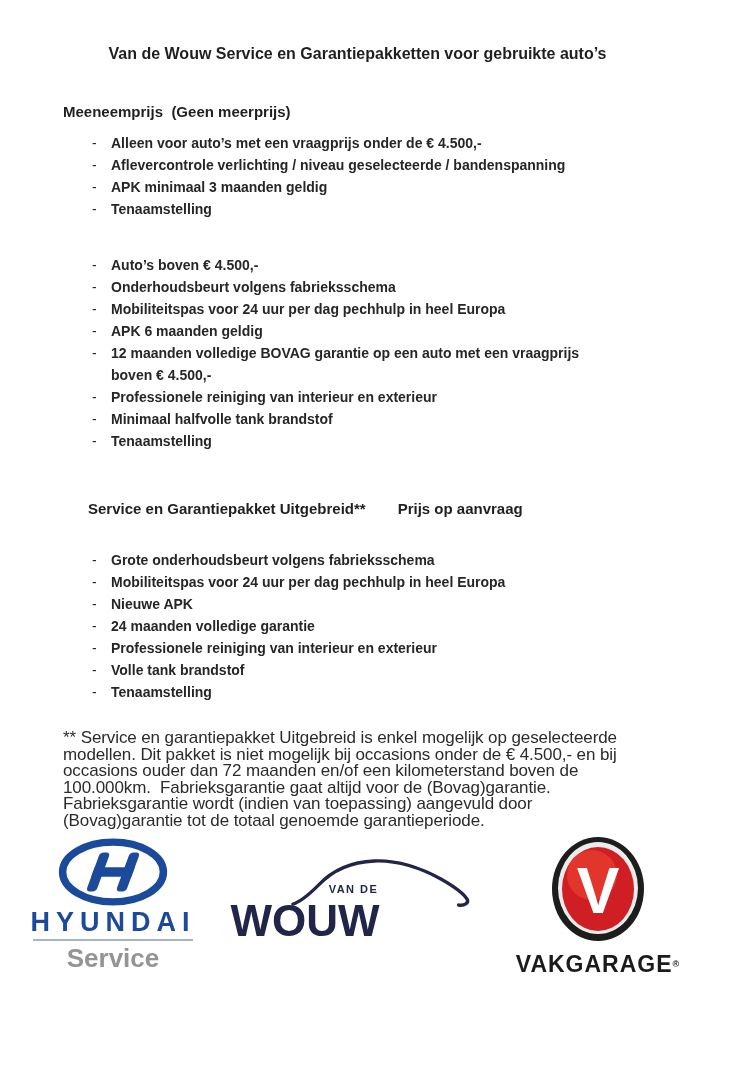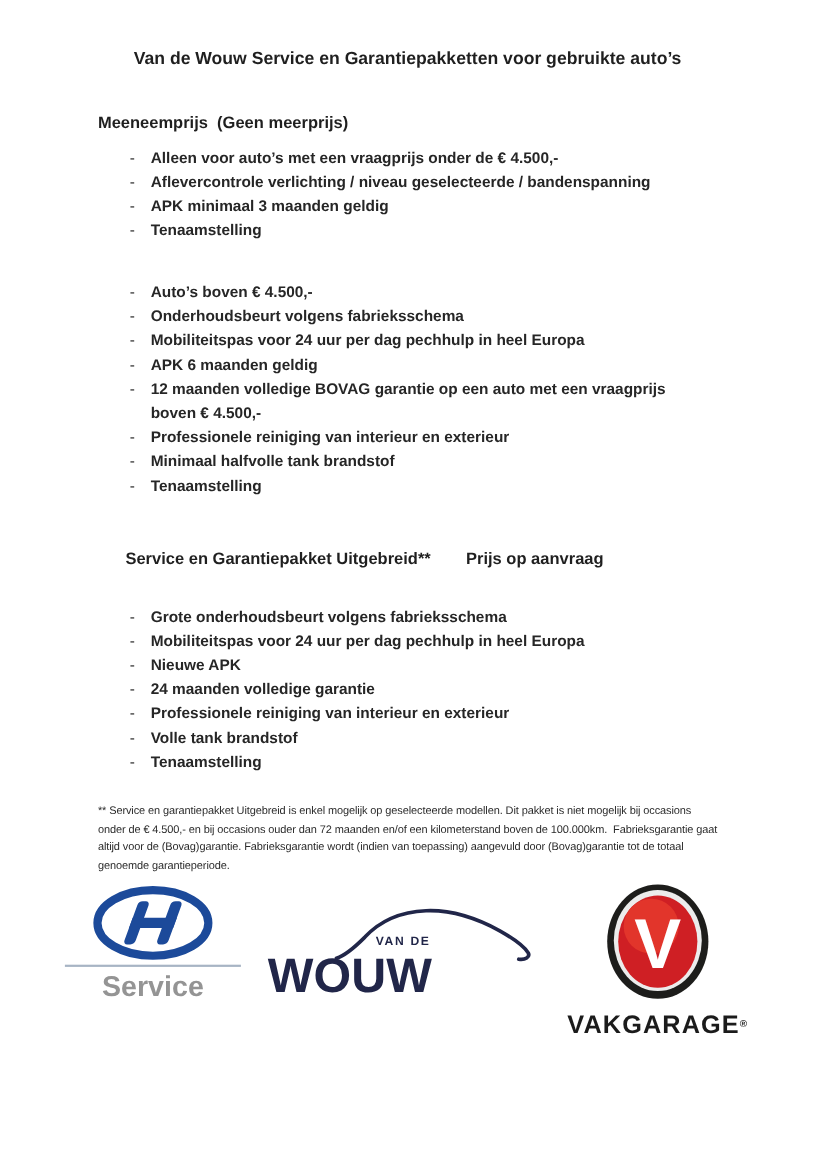--- a/index.html
+++ b/index.html
@@ -1,20 +1,20 @@
 <!DOCTYPE html>
 <html><head>
 <meta charset="utf-8">
 <style>
   html,body { margin:0; padding:0; background:#ffffff; }
   .page {
     position:relative;
     width:741px; height:1066px;
     box-sizing:border-box;
-    padding:44px 89px 0 89px;
+    padding:44px 89px 0 63px;
     background:#ffffff;
     font-family:"Liberation Sans", sans-serif;
     color:#262626;
     overflow:hidden;
   }
   .title {
     font-size:16px; font-weight:bold; text-align:center;
     line-height:20px; white-space:pre-wrap; color:#1f1f1f;
   }
   .section-heading {
@@ -26,21 +26,21 @@
   .sec3 { margin-top:27px; }
   .price-label { margin-left:32px; }
   ul.bullets { list-style:none; margin:10px 0 0 0; padding:0; max-width:548px; }
   ul.bullets li { display:flex; line-height:22px; font-size:14px; }
   .dash { flex:0 0 19px; margin-left:29px; }
   .item-text { flex:1;font-weight:bold; }
   .paragraph {
     margin-top:33px; font-size:14px; line-height:26px; max-width:580px;
   }
   .footnote {
-    margin-top:27px; font-size:10px; line-height:16.5px;
+    margin-top:27px; font-size:17px; line-height:16.5px;
     max-width:575px; white-space:pre-wrap; color:#2b2b2b;
     letter-spacing:-0.1px;
   }
   
   .logos {
     display:flex; justify-content:space-between; align-items:flex-start;
     margin:6px -34px 0 -34px;
   }
   .hyundai-logo { width:168px; text-align:center; margin-top:2px; }
   .hyundai-mark { display:block; margin:0 auto; }
@@ -181,20 +181,21 @@
 
     <div class="hyundai-logo">
       <svg class="hyundai-mark" width="112" height="70" viewBox="0 0 120 74">
         <ellipse cx="60" cy="37" rx="54" ry="32" fill="none" stroke-width="8" stroke="#1c4a9a"></ellipse>
         <g transform="translate(14,0) skewX(-20)" fill="#1c4a9a">
           <rect x="38" y="16" width="11" height="42" rx="4"></rect>
           <rect x="70" y="16" width="11" height="42" rx="4"></rect>
           <rect x="38" y="32" width="43" height="10"></rect>
         </g>
       </svg>
+      <div class="hyundai-word">HYUNDAI</div>
       <div class="hyundai-divider"></div>
       <div class="hyundai-service">Service</div>
     </div>
 
     <div class="wouw-logo">
       <svg class="wouw-car" width="182" height="52" viewBox="0 0 190 52">
         <path d="M3,48 C10,46 18,40 30,28 C44,13 64,4 88,3 C112,2 136,10 158,22 C172,30 182,38 185,43 C187,47 182,50 176,49" fill="none" stroke-width="3.5" stroke-linecap="round" stroke="#212649"></path>
       </svg>
       <div class="wouw-top">VAN DE</div>
       <div class="wouw-word">WOUW</div>

